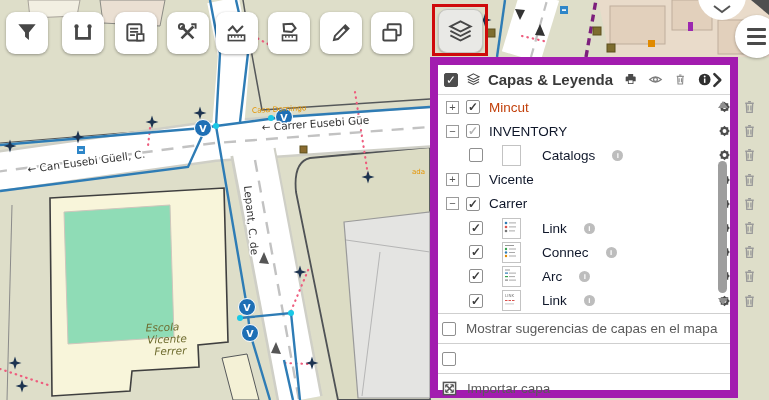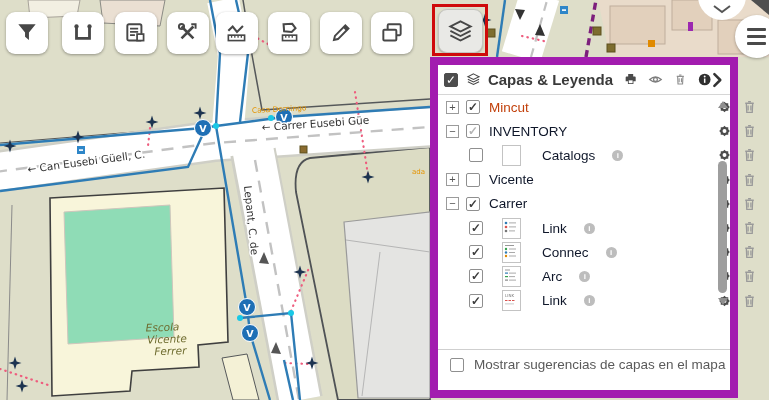--- a/index.html
+++ b/index.html
@@ -48,21 +48,21 @@
   .thumb{width:17px;height:19px;border:1px solid #c3c3c3;background:#fff;margin-left:7px;flex:none;}
   .gear{position:absolute;left:279px;top:50%;transform:translateY(-50%);}
   .trash{position:absolute;left:304px;top:50%;transform:translateY(-50%);}
 
   #scroll{position:absolute;right:1px;top:0;width:13px;height:100%;}
   #scroll .arr{position:absolute;left:2px;width:0;height:0;border-left:5px solid transparent;border-right:5px solid transparent;}
   #scroll .up{top:6px;border-bottom:7px solid #8f8f8f;}
   #scroll .dn{bottom:8px;border-top:7px solid #8f8f8f;}
   #scroll .thumbbar{position:absolute;left:2px;top:66px;width:9px;height:132px;background:#9e9e9e;border-radius:5px;}
 
-  .opt{height:29px;display:flex;align-items:center;border-top:1px solid #cfcfcf;padding-left:12px;margin-top:36px;}
+  .opt{height:29px;display:flex;align-items:center;border-top:1px solid #cfcfcf;padding-left:4px;}
   .opt .lab{font-size:13.5px;color:#5a5a5a;margin-left:10px;}
 
   .mini-svg{display:block;}
 </style>
 </head>
 <body>
 
 <div id="app">
 
 <svg id="mapsvg" width="769" height="400" viewBox="0 0 769 400">
@@ -568,16 +568,17 @@
   </div>
   <div class="opt">
     <span class="cb"></span>
   </div>
   <div class="opt">
     <svg class="mini-svg" width="15" height="15" viewBox="0 0 16 16">
       <rect x="1.5" y="1.5" width="13" height="13" fill="#fff" stroke="#555" stroke-width="1.6"></rect>
       <path d="M4,4 L12,12 M12,4 L4,12" stroke="#555" stroke-width="1.6"></path>
       <path d="M4,4 h3 M4,4 v3 M12,4 h-3 M12,4 v3 M4,12 h3 M4,12 v-3 M12,12 h-3 M12,12 v-3" stroke="#555" stroke-width="1.2"></path>
         </svg>
+    <span class="lab">Importar capa</span>
   </div>
 
 </div>
 </div>
 
 </body></html>

